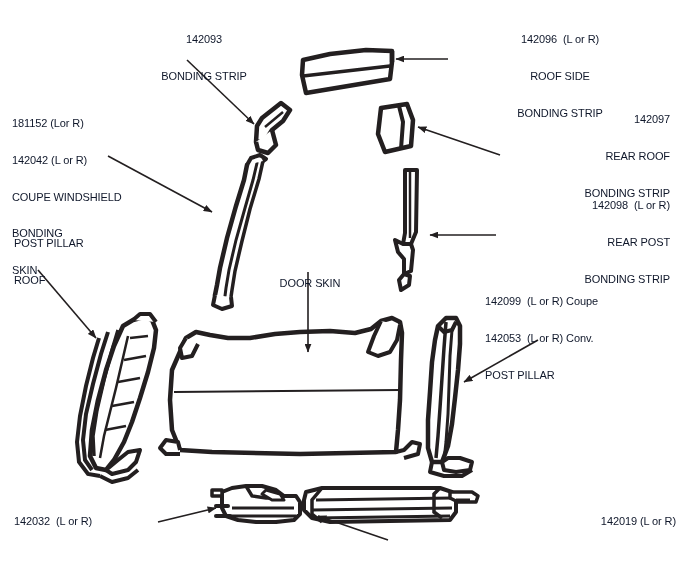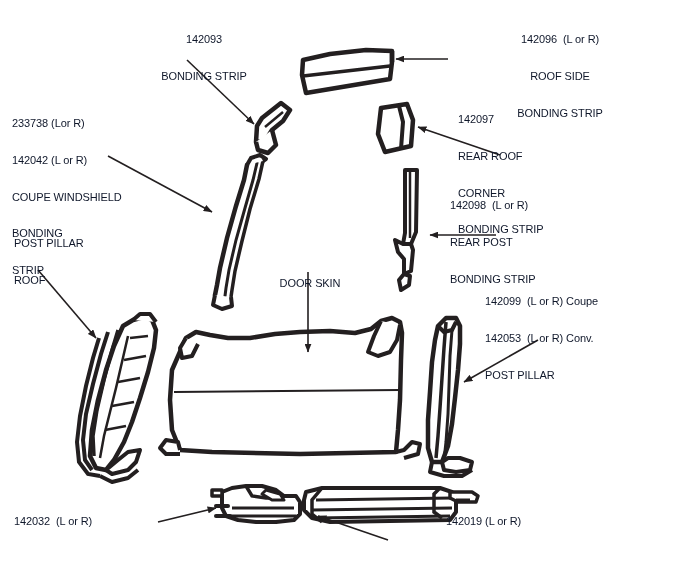--- a/index.html
+++ b/index.html
@@ -25,21 +25,21 @@
   .callout {
     position: absolute;
     color: #0f172a;
     font-family: "Liberation Sans", sans-serif;
     font-size: 11px;
     line-height: 1.12;
     white-space: pre;
     letter-spacing: -0.1px;
   }
   .callout.align-left   { text-align: left; }
-  .callout.align-right  { text-align: left; }
+  .callout.align-right  { text-align: right; }
   .callout.align-center { text-align: center; }
 
   .cl-142093 { left: 104px; top: 8px;   width: 200px; }
   .cl-142096 { left: 450px; top: 8px;   width: 220px; }
   .cl-142043 { left: 12px;  top: 92px;  width: 220px; }
   .cl-142097 { left: 458px; top: 88px;  width: 212px; }
   .cl-142051 { left: 14px;  top: 212px; width: 200px; }
   .cl-142098 { left: 450px; top: 174px; width: 220px; }
   .cl-doorskin { left: 250px; top: 252px; width: 120px; }
   .cl-142099 { left: 462px; top: 270px; width: 216px; margin-left: 23px; }
@@ -174,31 +174,30 @@
     <div>BONDING STRIP</div>
   </div>
 
   <div class="callout align-center cl-142096">
     <div>142096  (L or R)</div>
     <div>ROOF SIDE</div>
     <div>BONDING STRIP</div>
   </div>
 
   <div class="callout align-left cl-142043">
-    <div>233738 (Lor R)</div>
+    <div>181152 (Lor R)</div>
     <div>142042 (L or R)</div>
     <div>COUPE WINDSHIELD</div>
     <div>BONDING</div>
-    <div>STRIP</div>
+    <div>SKIN</div>
   </div>
 
   <div class="callout align-right cl-142097">
     <div>142097</div>
     <div>REAR ROOF</div>
-    <div>CORNER</div>
     <div>BONDING STRIP</div>
   </div>
 
   <div class="callout align-left cl-142051">
     <div>POST PILLAR</div>
     <div>ROOF</div>
   </div>
 
   <div class="callout align-right cl-142098">
     <div>142098  (L or R)</div>

